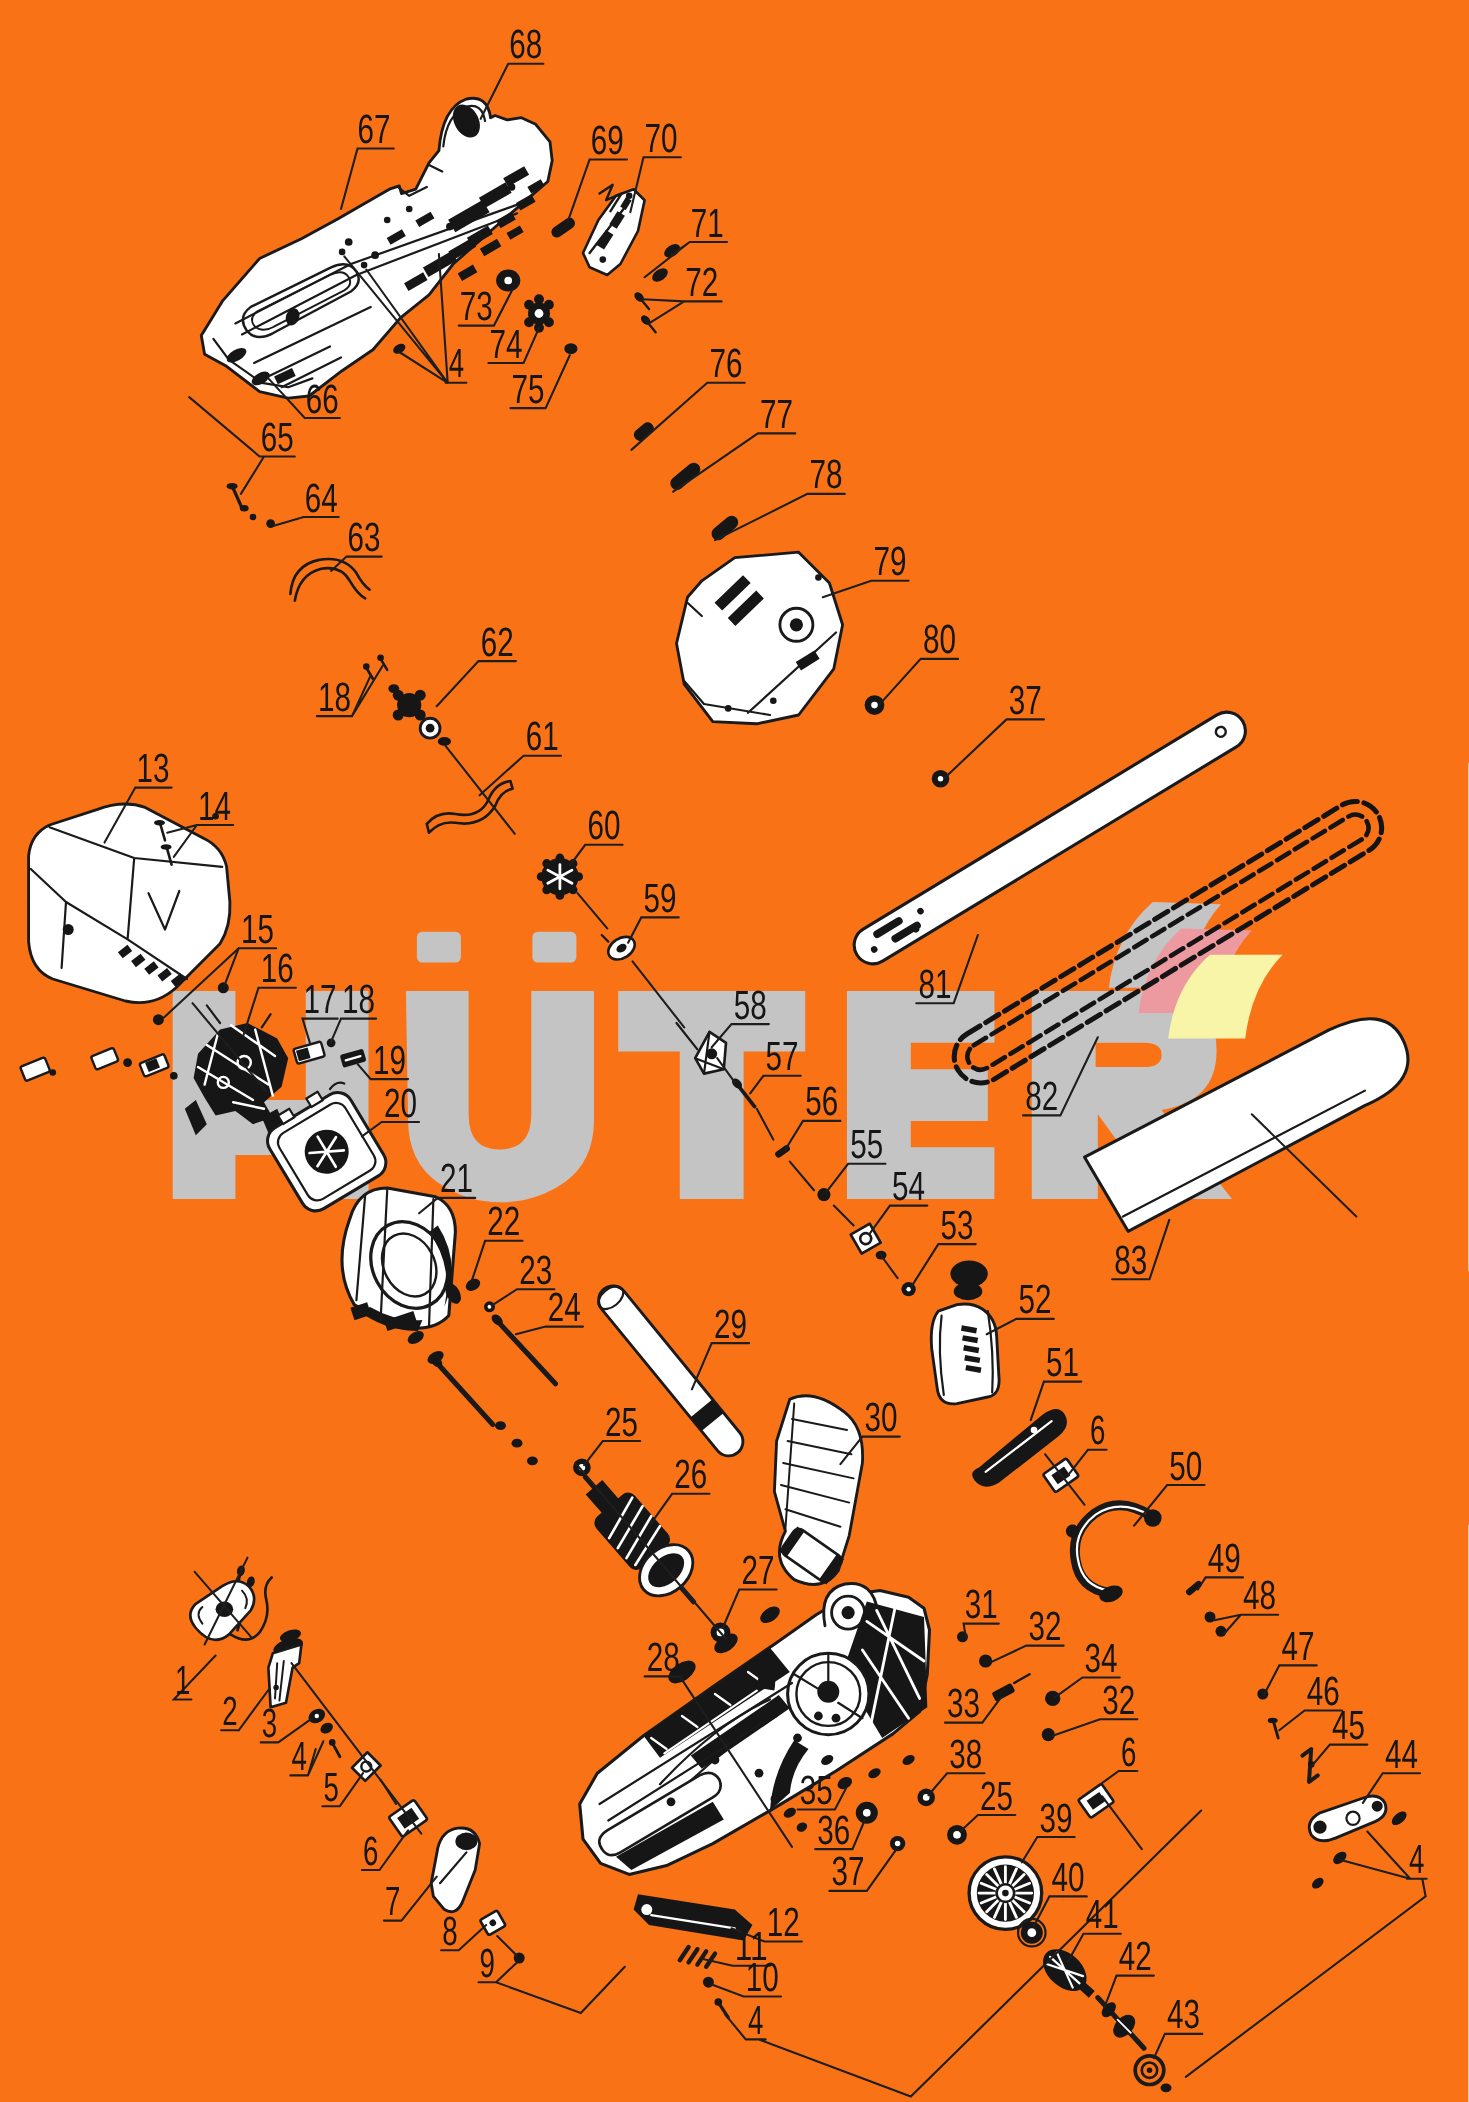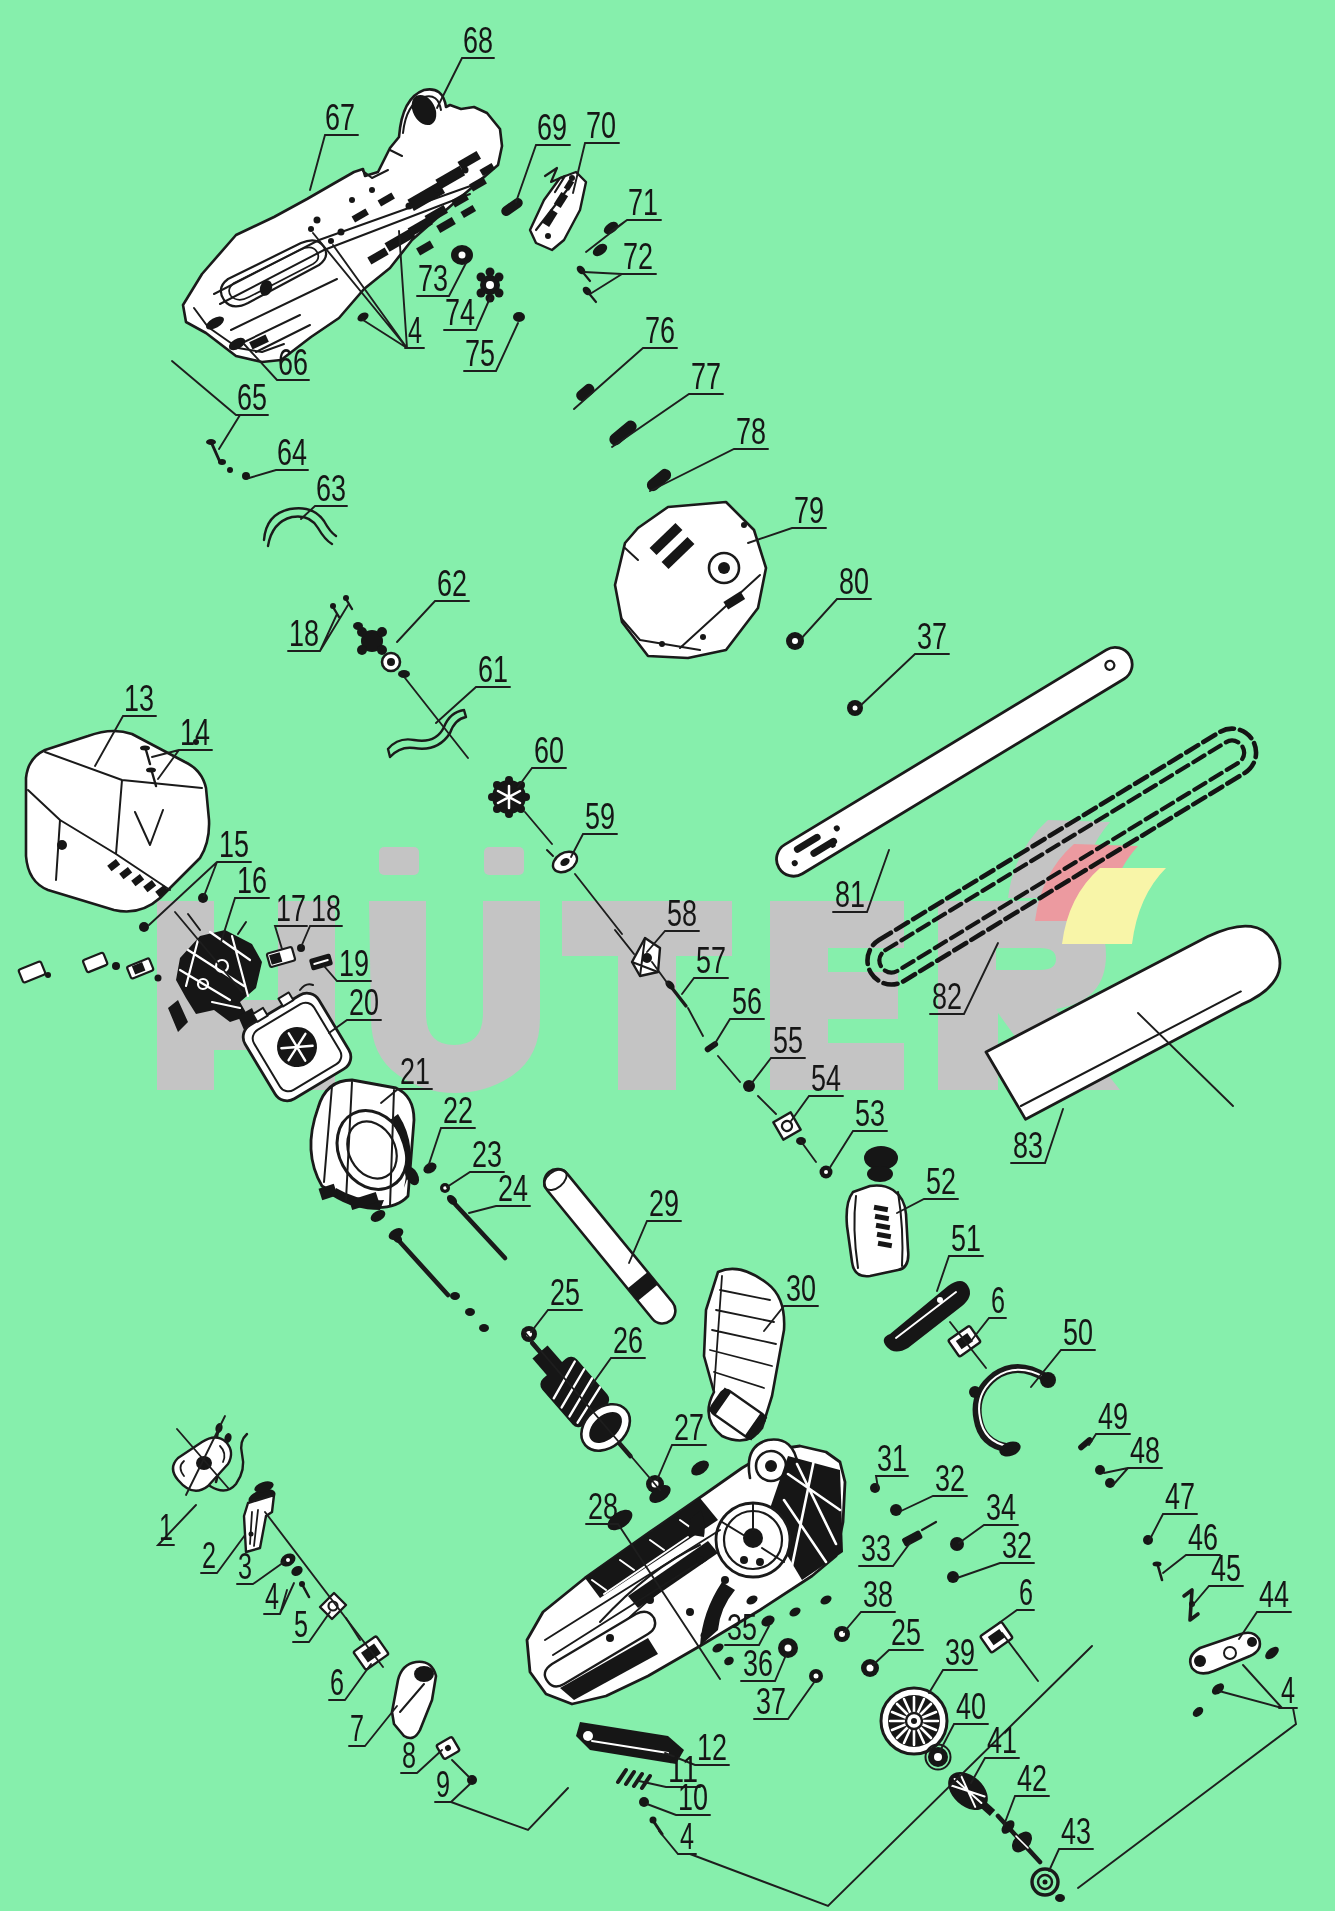--- a/index.html
+++ b/index.html
@@ -1,14 +1,14 @@
 <!DOCTYPE html>
 <html><head><meta charset="utf-8"><style>
 html,body{margin:0;padding:0;background:#fff}
-#pg{position:relative;width:1335px;height:1911px;background:#86efac;overflow:hidden}
+#pg{position:relative;width:1335px;height:1911px;background:#f97316;overflow:hidden}
 svg{position:absolute;left:0;top:0}
 text{font-family:"Liberation Sans",sans-serif;fill:#161616}
 </style></head><body>
 <div id="pg">
 <svg width="1335" height="1911" viewBox="0 0 1335 1911">
 
 <g fill="#c4c4c4">
 <path d="M157,901 h57 v99 h64 v-99 h57 v189 h-57 v-40 h-64 v40 h-57 Z"></path>
 <path d="M369,901 h57 v112 q0,32 28,32 q29,0 29,-32 v-112 h57 v117 q0,38 -27,57 q-26,18 -58,18 q-31,0 -57,-18 q-27,-19 -27,-57 Z"></path>
 <rect x="379" y="847" width="40" height="28" rx="5"></rect>

